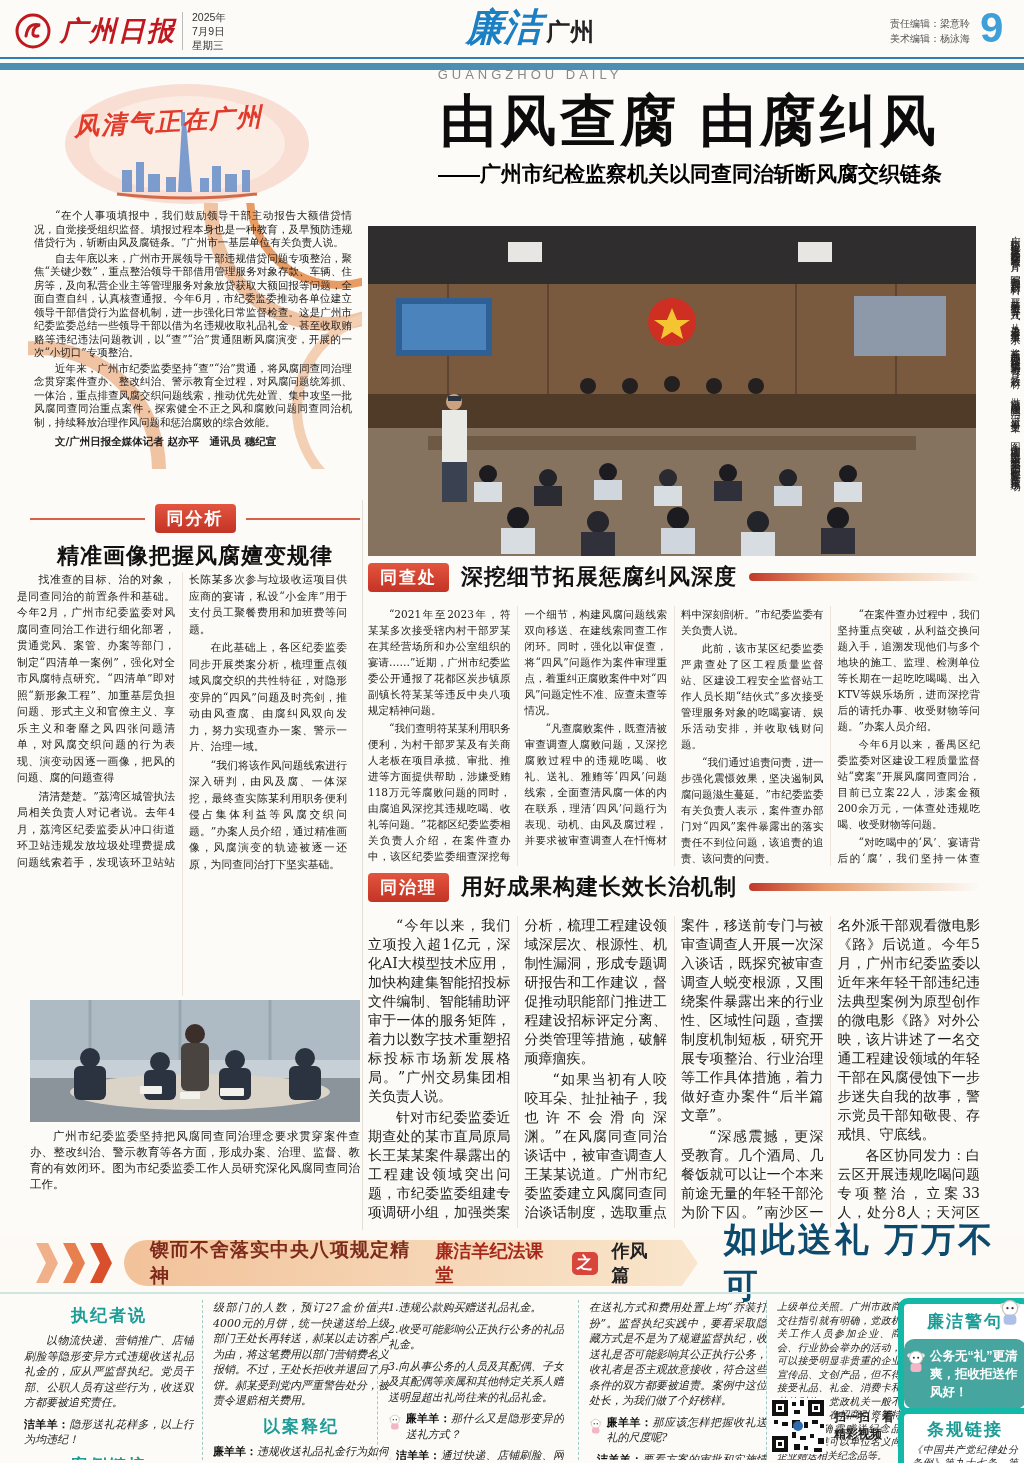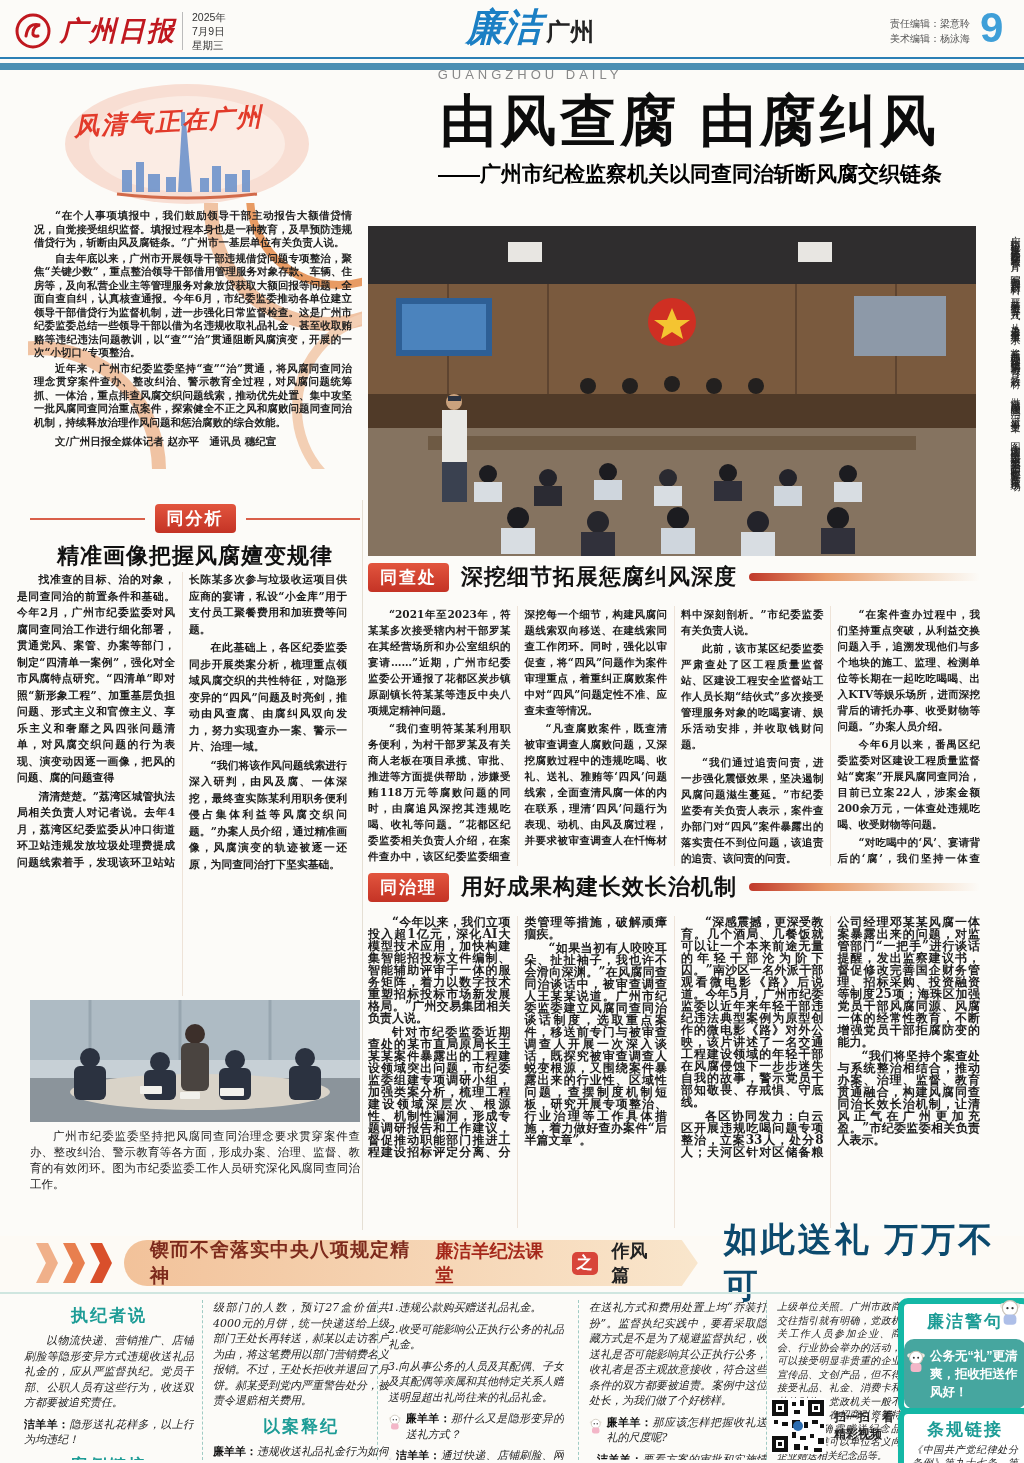--- a/index.html
+++ b/index.html
@@ -1,18 +1,18 @@
 <!DOCTYPE html>
 <html><head>
 <meta charset="utf-8">
 <style>
   html,body{margin:0;padding:0;background:#e9e7e2;}
   .page{position:relative;width:1024px;height:1463px;background:#fcfbf8;margin:0 auto;overflow:hidden;font-family:"Liberation Sans",sans-serif;color:#1a1a1a;}
   .abs{position:absolute;}
-  .para{margin:0 0 2px 0;text-indent:2em;text-align:justify;font-weight:bold;}
+  .para{margin:0 0 2px 0;text-indent:2em;text-align:justify;}
   
   .hdr-rule-thin{left:0;top:57px;width:1024px;height:2px;background:#2b7fb5;}
   .hdr-rule-thick{left:0;top:63px;width:1024px;height:7px;background:#4b8fb3;}
   .logo-text{font-family:"DejaVu Serif",serif;font-style:italic;font-weight:bold;color:#c0181f;font-size:27px;letter-spacing:2px;}
   .date-block{font-size:10.5px;color:#333;line-height:14px;}
   .brand-blue{font-family:"DejaVu Serif",serif;font-style:italic;font-weight:bold;color:#1b7fc4;font-size:38px;}
   .brand-black{font-weight:900;color:#222;font-size:24px;}
   .brand-eng{font-size:13px;color:#888;letter-spacing:4px;margin-top:12px;}
   .pagenum{font-weight:900;font-size:42px;color:#3f9fd8;}
   .editors{font-size:10px;color:#555;line-height:15px;text-align:right;}
@@ -253,21 +253,21 @@
     <p class="para">“在案件查办过程中，我们坚持重点突破，从利益交换问题入手，追溯发现他们与多个地块的施工、监理、检测单位等长期在一起吃吃喝喝、出入KTV等娱乐场所，进而深挖背后的请托办事、收受财物等问题。”办案人员介绍。</p>
     <p class="para">今年6月以来，番禺区纪委监委对区建设工程质量监督站“窝案”开展风腐同查同治，目前已立案22人，涉案金额200余万元，一体查处违规吃喝、收受财物等问题。</p>
     <p class="para">“对吃喝中的‘风’、宴请背后的‘腐’，我们坚持一体查处、一体通报，让由风查腐、由腐纠风成为常态。”市纪委监委相关负责人表示。</p>
   </div>
 
   <div class="abs" style="left:368px;top:872px;width:612px;display:flex;align-items:center;gap:12px;">
     <span class="seclabel">同治理</span>
     <span class="sectitle">用好成果构建长效长治机制</span>
     <span class="gradbar"></span>
   </div>
-  <div class="abs bodycols" style="left:368px;top:916px;width:612px;height:312px;column-count:4;font-size:12px;line-height:12px;">
+  <div class="abs bodycols" style="left:368px;top:916px;width:612px;height:312px;column-count:4;font-size:14px;line-height:19px;">
     <p class="para">“今年以来，我们立项投入超1亿元，深化AI大模型技术应用，加快构建集智能招投标文件编制、智能辅助评审于一体的服务矩阵，着力以数字技术重塑招标投标市场新发展格局。”广州交易集团相关负责人说。</p>
     <p class="para">针对市纪委监委近期查处的某市直局原局长王某某案件暴露出的工程建设领域突出问题，市纪委监委组建专项调研小组，加强类案分析，梳理工程建设领域深层次、根源性、机制性漏洞，形成专题调研报告和工作建议，督促推动职能部门推进工程建设招标评定分离、分类管理等措施，破解顽瘴痼疾。</p>
     <p class="para">“如果当初有人咬咬耳朵、扯扯袖子，我也许不会滑向深渊。”在风腐同查同治谈话中，被审查调查人王某某说道。广州市纪委监委建立风腐同查同治谈话制度，选取重点案件，移送前专门与被审查调查人开展一次深入谈话，既探究被审查调查人蜕变根源，又围绕案件暴露出来的行业性、区域性问题，查摆制度机制短板，研究开展专项整治、行业治理等工作具体措施，着力做好查办案件“后半篇文章”。</p>
     <p class="para">“深感震撼，更深受教育。几个酒局、几餐饭就可以让一个本来前途无量的年轻干部沦为阶下囚。”南沙区一名外派干部观看微电影《路》后说道。今年5月，广州市纪委监委以近年来年轻干部违纪违法典型案例为原型创作的微电影《路》对外公映，该片讲述了一名交通工程建设领域的年轻干部在风腐侵蚀下一步步迷失自我的故事，警示党员干部知敬畏、存戒惧、守底线。</p>
     <p class="para">各区协同发力：白云区开展违规吃喝问题专项整治，立案33人，处分8人；天河区针对区储备粮公司经理邓某某风腐一体案暴露出来的问题，对监管部门“一把手”进行谈话提醒，发出监察建议书，督促修改完善国企财务管理、招标采购、投资融资等制度25项；海珠区加强党员干部风腐同源、风腐一体的经常性教育，不断增强党员干部拒腐防变的能力。</p>
     <p class="para">“我们将坚持个案查处与系统整治相结合，推动办案、治理、监督、教育贯通融合，构建风腐同查同治长效长治机制，让清风正气在广州更加充盈。”市纪委监委相关负责人表示。</p>
   </div>
 
   <div class="abs" style="left:0;top:1236px;width:1024px;height:54px;background:#fdfaf5;display:flex;align-items:center;">
     <div style="display:flex;gap:5px;margin-left:36px;">

